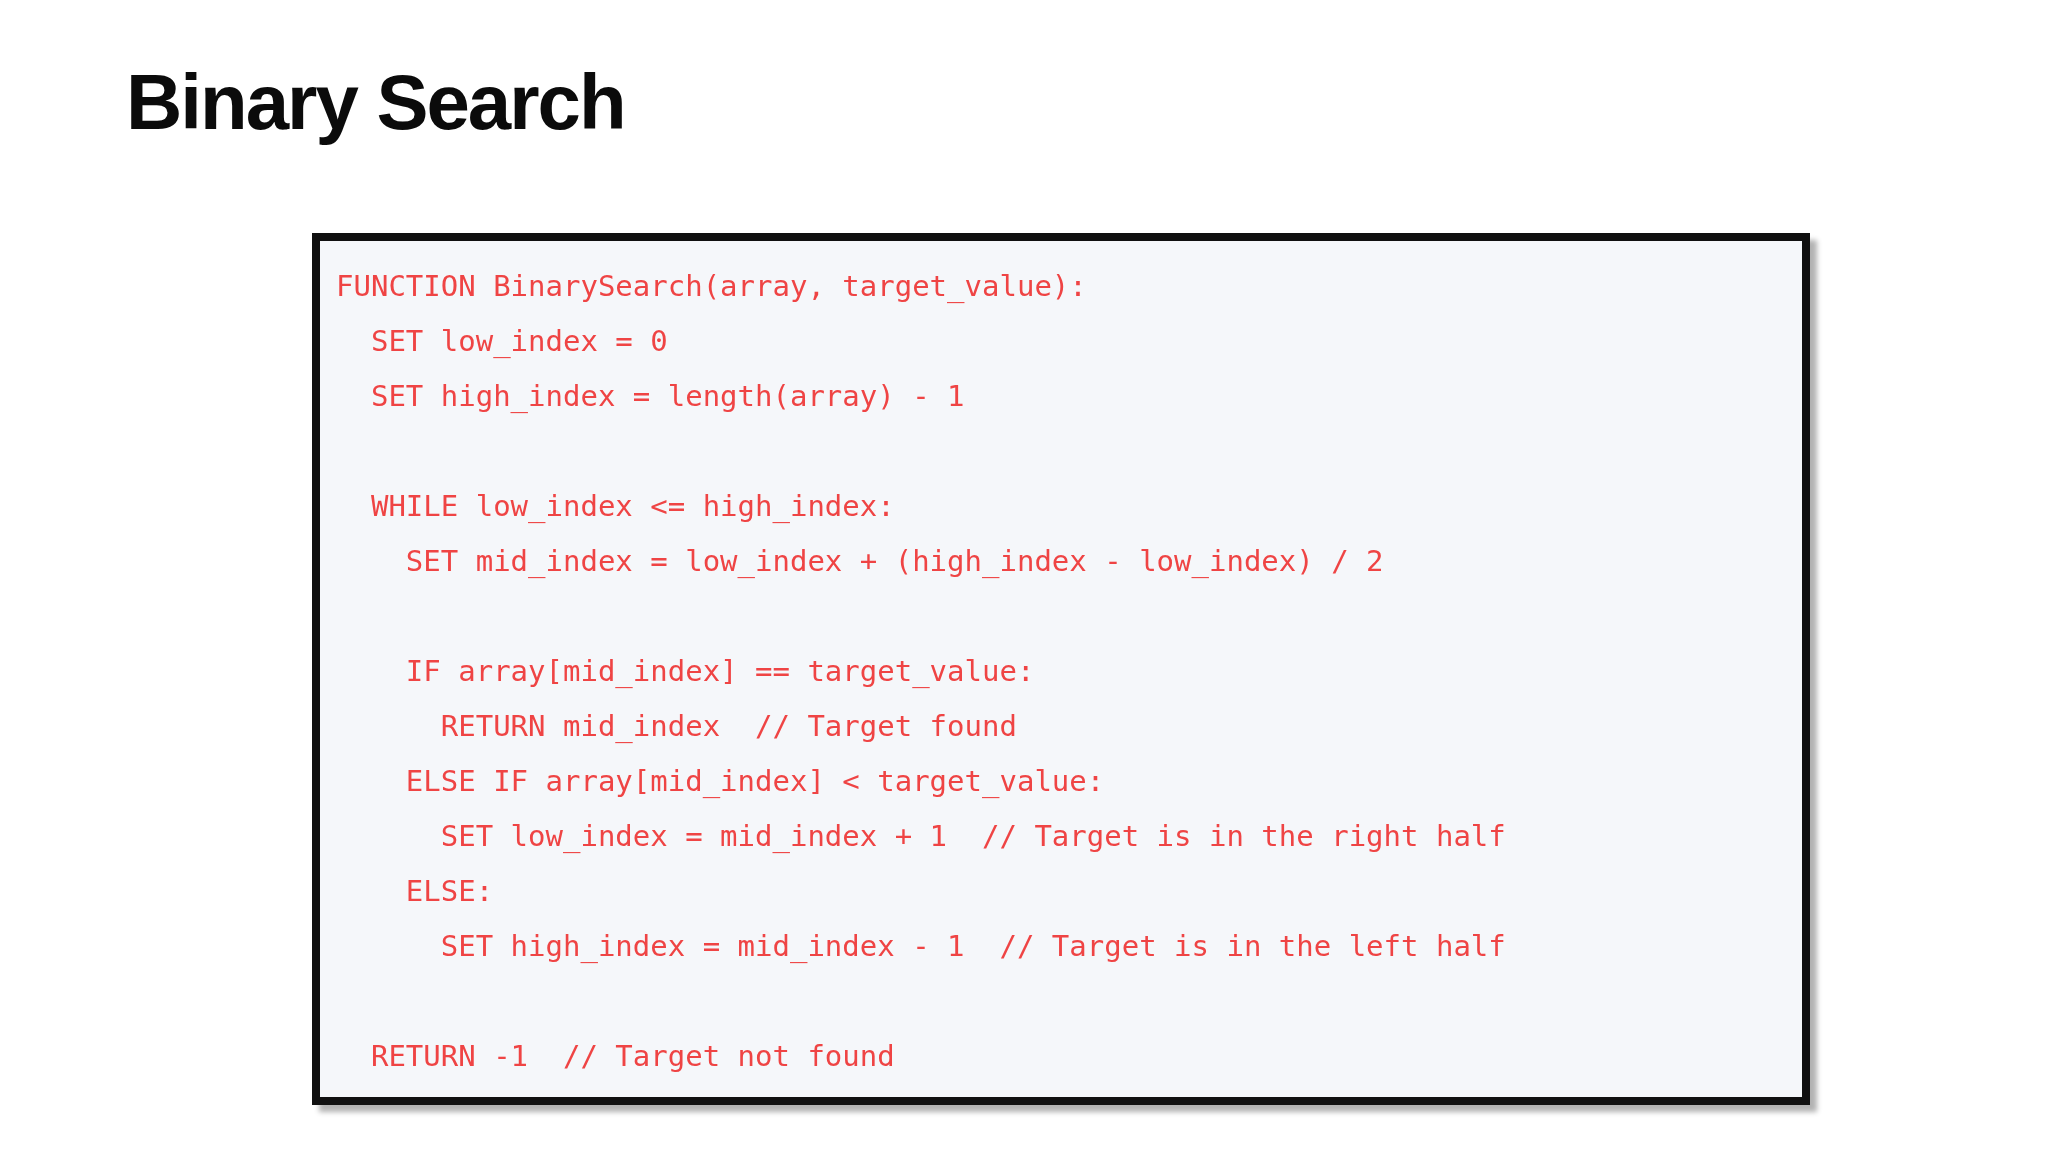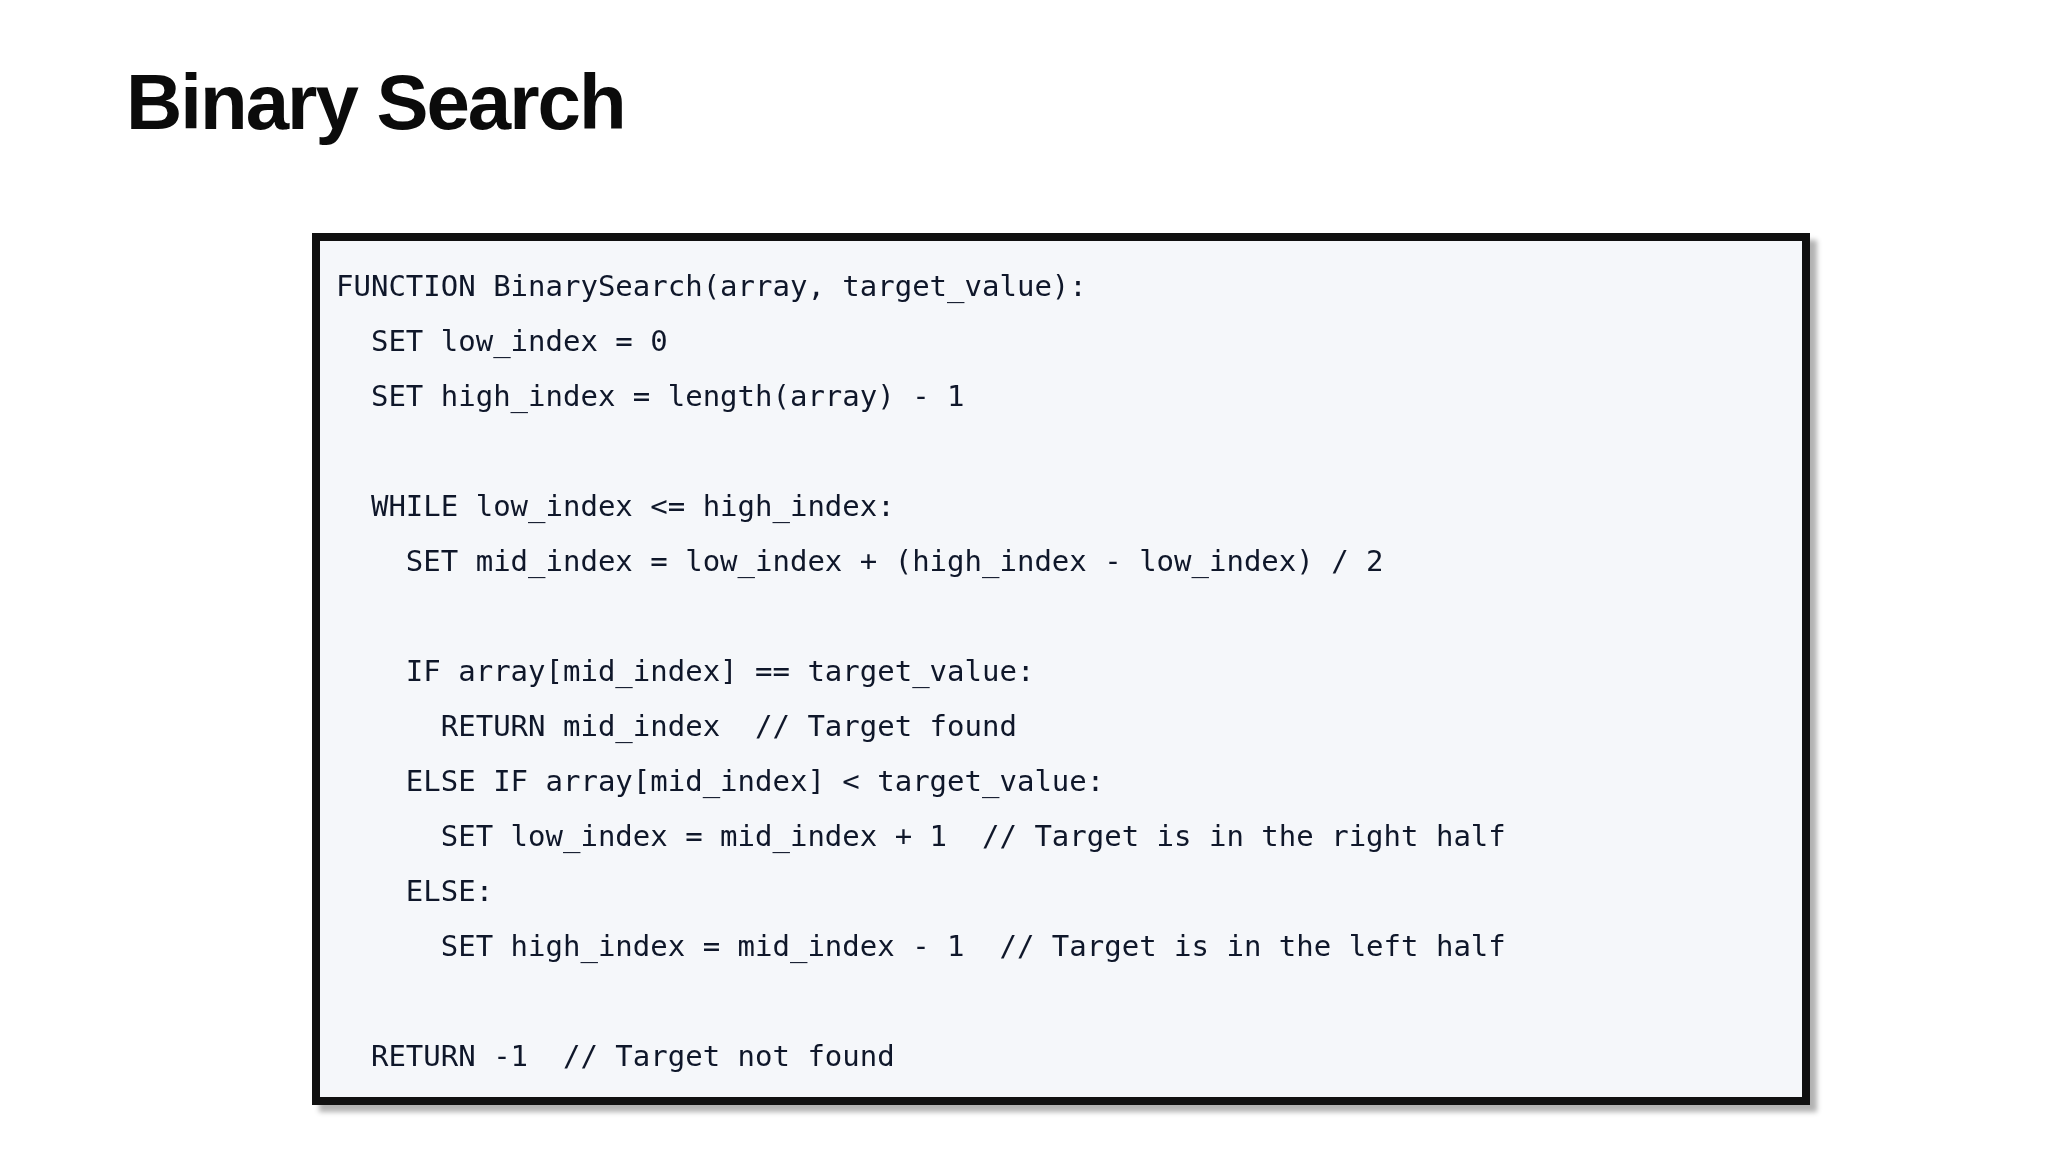--- a/index.html
+++ b/index.html
@@ -39,21 +39,21 @@
     border: 8px solid #101010;
     box-shadow: 7px 7px 5px rgba(0, 0, 0, 0.30);
     padding: 18px 18px 0 16px;
     overflow: hidden;
   }
   .code-box pre {
     margin: 0;
     font-family: "DejaVu Sans Mono", "Liberation Mono", monospace;
     font-size: 29px;
     line-height: 55px;
-    color: #0f172a;
+    color: #ef4444;
     white-space: pre;
     tab-size: 2;
   }
 </style>
 </head>
 <body>
 
 <h1 class="slide-title">Binary Search</h1>
 
 <div class="code-box">

